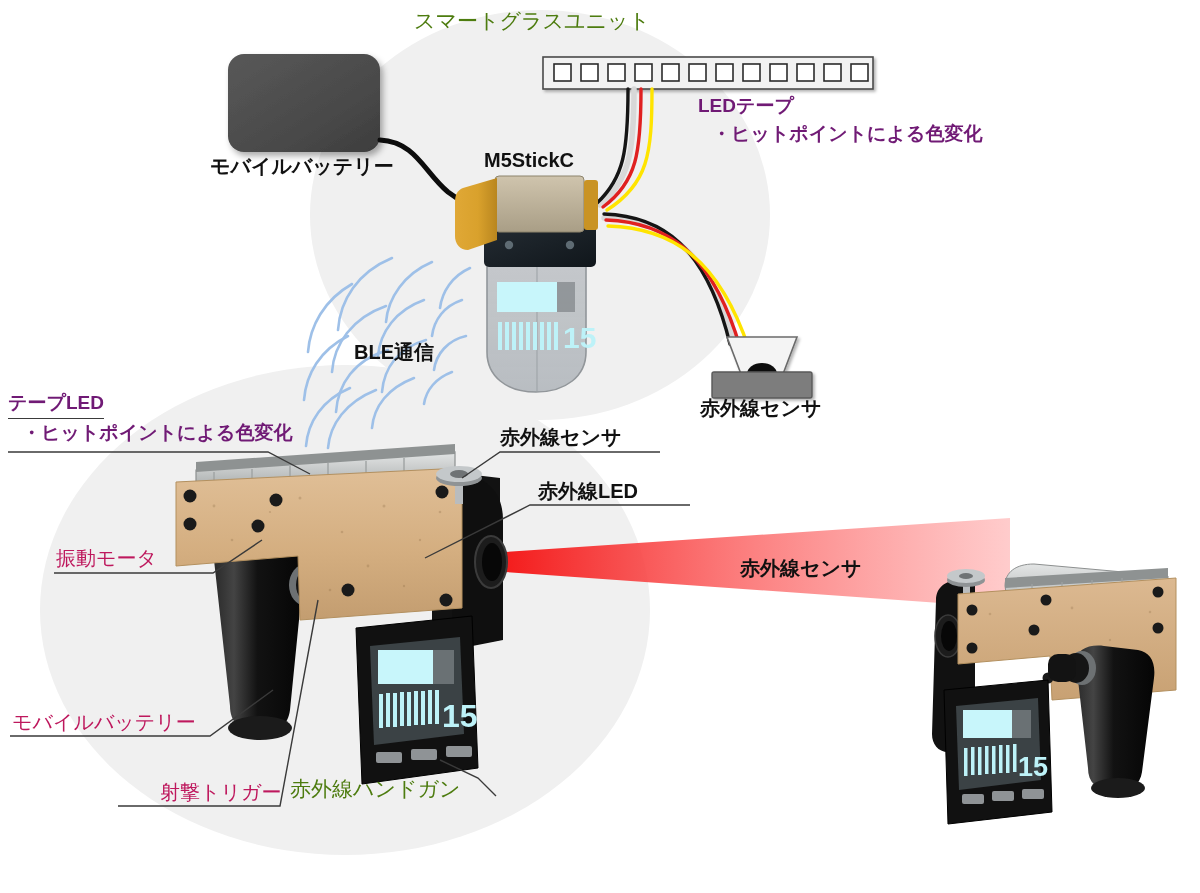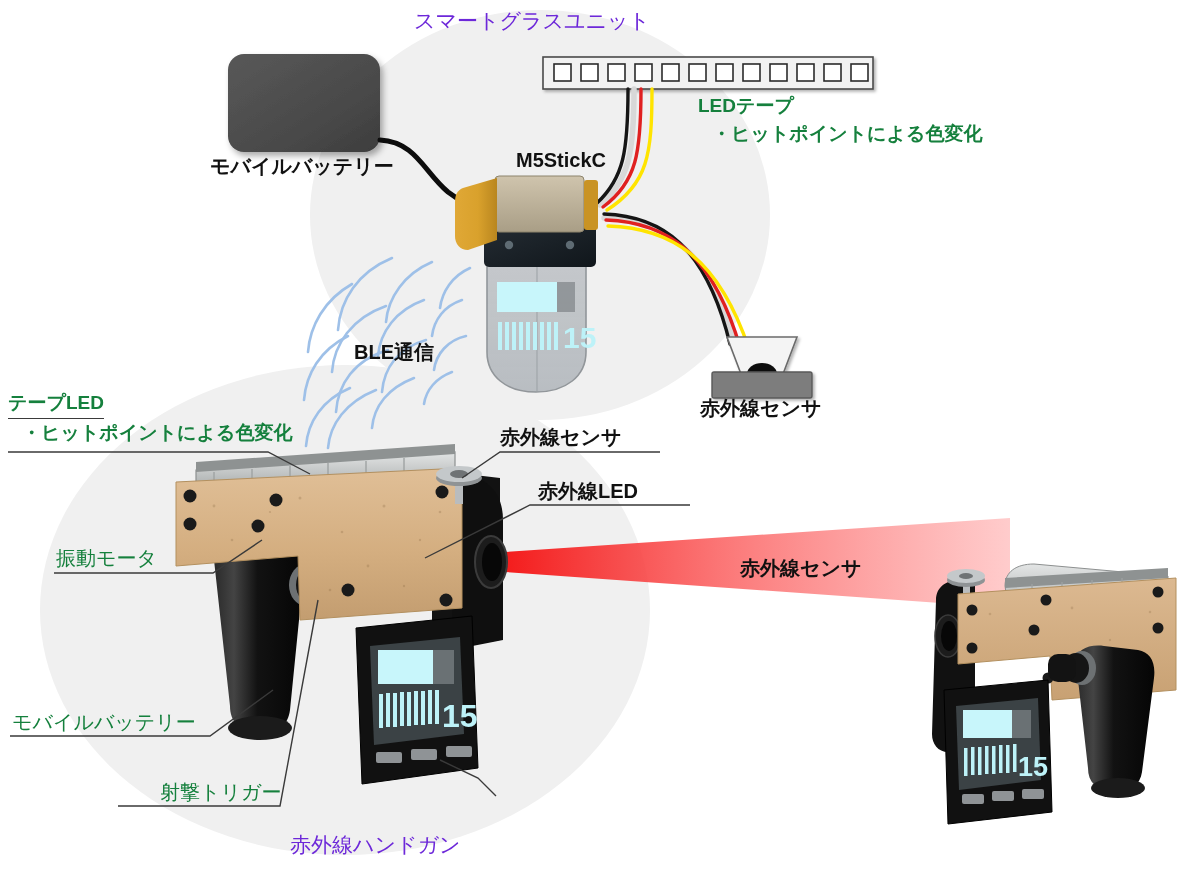--- a/index.html
+++ b/index.html
@@ -2,23 +2,23 @@
 <html><head>
 <meta charset="utf-8">
 <style>
   html,body{margin:0;padding:0;background:#ffffff;}
   body{width:1200px;height:893px;position:relative;overflow:hidden;
        font-family:"Liberation Sans","DejaVu Sans",sans-serif;color:#111;}
   #stage{position:absolute;left:0;top:0;width:1200px;height:893px;}
   svg.layer{position:absolute;left:0;top:0;width:1200px;height:893px;}
   .lbl{position:absolute;white-space:nowrap;line-height:1.28;}
   .lbl-plain{font-size:20px;font-weight:bold;color:#111;}
-  .lbl-thin{font-size:20px;color:#15803d;font-weight:normal;}
-  .lbl-group{font-size:21px;color:#6d28d9;font-weight:normal;}
-  .bullets{font-size:19px;font-weight:bold;color:#15803d;line-height:1.45;}
+  .lbl-thin{font-size:20px;color:#be185d;font-weight:normal;}
+  .lbl-group{font-size:21px;color:#4d7c0f;font-weight:normal;}
+  .bullets{font-size:19px;font-weight:bold;color:#701a75;line-height:1.45;}
   .bullets div{white-space:nowrap;}
   .indent1{padding-left:14px;text-align:right;}
   .indent2{padding-left:26px;}
   .hdr-ul{border-bottom:1.4px solid #3a3a3a;display:inline-block;padding-bottom:1px;}
 </style>
 </head>
 <body>
 
 <div id="stage">
 
@@ -364,21 +364,21 @@
       <path d="M690,505 L530,505 L425,558"></path>
 
       <path d="M496,796 L478,778 L440,760"></path>
     </g>
   </svg>
 
   <div class="lbl lbl-group" style="left:414px;top:8px;">スマートグラスユニット</div>
 
   <div class="lbl lbl-plain" style="left:210px;top:154px;">モバイルバッテリー</div>
 
-  <div class="lbl lbl-plain" style="left:516px;top:148px;">M5StickC</div>
+  <div class="lbl lbl-plain" style="left:484px;top:148px;">M5StickC</div>
 
   <div class="lbl lbl-plain" style="left:354px;top:340px;">BLE通信</div>
 
   <div class="lbl lbl-plain" style="left:700px;top:396px;">赤外線センサ</div>
 
   <div class="lbl bullets" style="left:698px;top:92px;">
     <div>LEDテープ</div>
     <div class="indent1">・ヒットポイントによる色変化</div>
   </div>
 
@@ -390,18 +390,18 @@
   <div class="lbl lbl-plain" style="left:500px;top:425px;">赤外線センサ</div>
 
   <div class="lbl lbl-plain" style="left:538px;top:479px;">赤外線LED</div>
 
   <div class="lbl lbl-thin" style="left:56px;top:546px;">振動モータ</div>
 
   <div class="lbl lbl-thin" style="left:12px;top:710px;">モバイルバッテリー</div>
 
   <div class="lbl lbl-thin" style="left:160px;top:780px;">射撃トリガー</div>
 
-  <div class="lbl lbl-group" style="left:290px;top:832px;">赤外線ハンドガン</div>
+  <div class="lbl lbl-group" style="left:290px;top:776px;">赤外線ハンドガン</div>
 
 
   <div class="lbl lbl-plain" style="left:740px;top:556px;">赤外線センサ</div>
 
 </div>
 
 </body></html>

